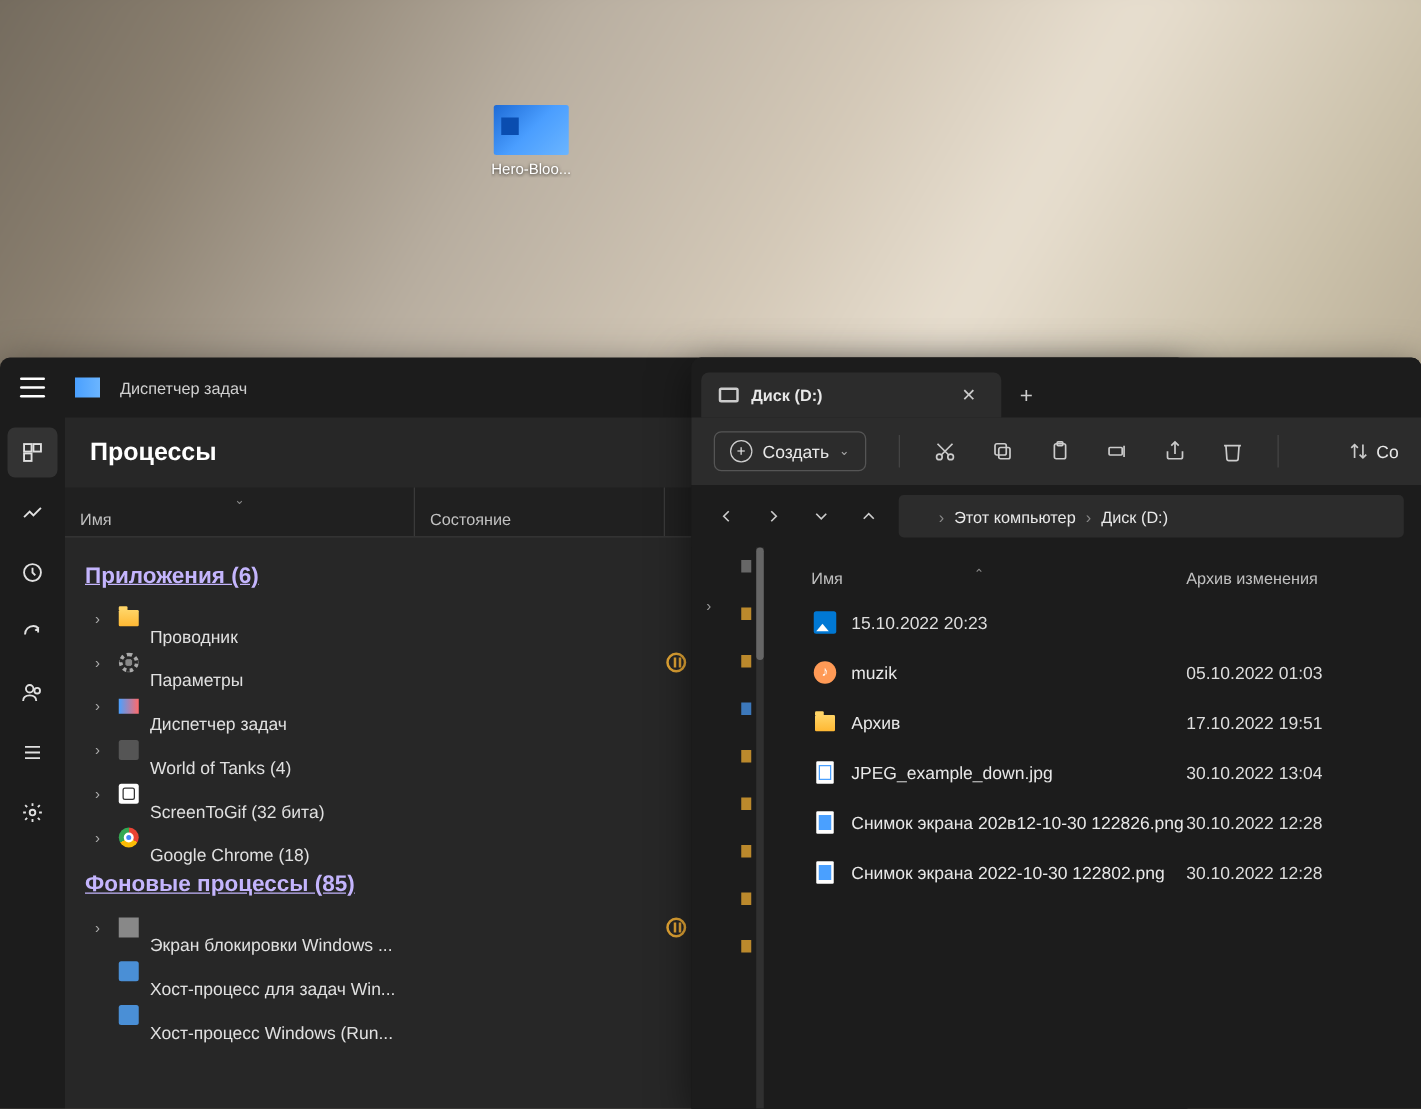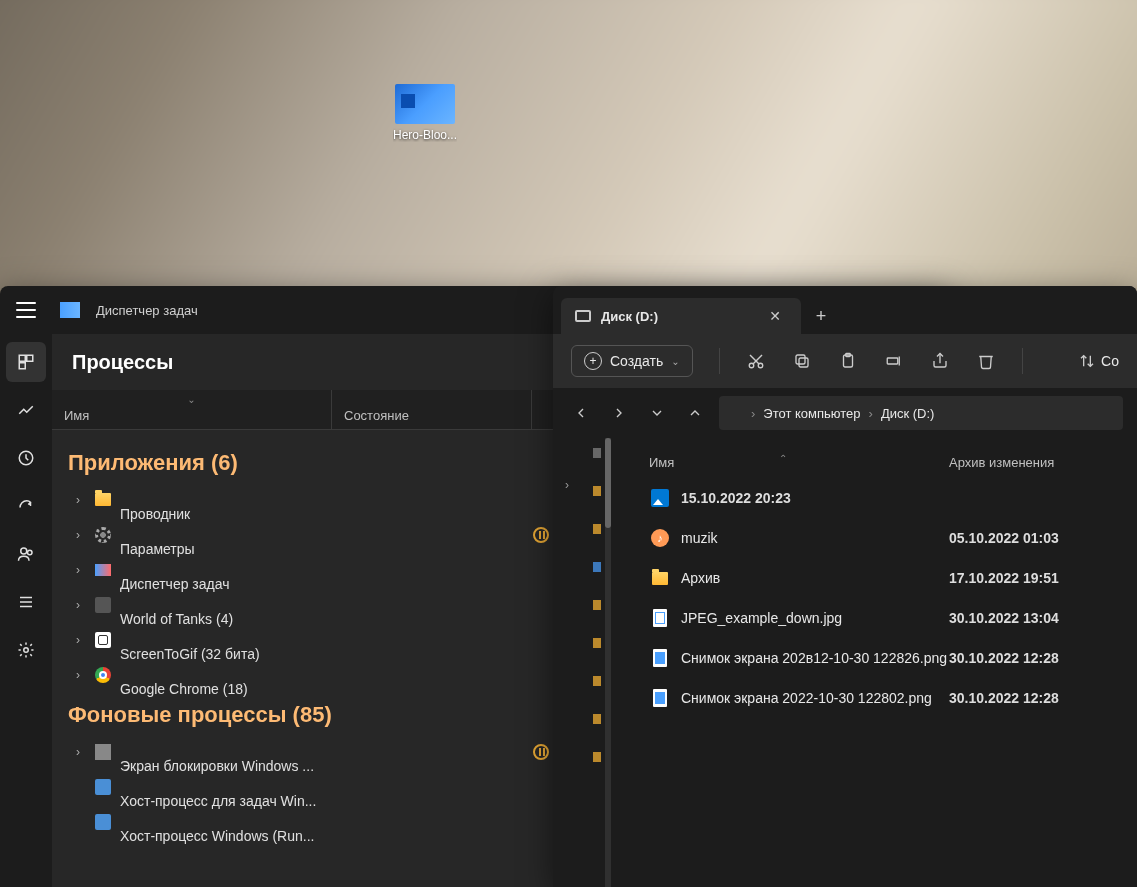--- a/index.html
+++ b/index.html
@@ -56,21 +56,21 @@
   .tm-run { display:flex; align-items:center; gap:8px; font-size:14px; color:#e0e0e0; }
   .tm-run svg { width:18px; height:18px; stroke:#e0e0e0; fill:none; stroke-width:2; }
 
   .tm-columns { display:flex; height: 40px; border-bottom: 1px solid #3a3a3a; background:#202020; }
   .tm-col { display:flex; align-items:flex-end; padding: 0 12px 6px; font-size:13px; color:#c0c0c0; border-right:1px solid #3a3a3a; }
   .tm-col-name { width: 280px; position:relative; }
   .tm-col-state { width: 200px; }
   .tm-sort-chev { position:absolute; left:50%; top:4px; transform:translateX(-50%); font-size:10px; color:#888; }
 
   .tm-list { flex:1; overflow:hidden; padding-top: 10px; }
-  .tm-section { padding: 10px 16px 6px; font-size: 22px; font-weight:600; color:#fdba74; }
+  .tm-section { padding: 10px 16px 6px; font-size: 18px; font-weight:600; color:#c4b5fd;text-decoration:underline; }
   .tm-row { display:flex; align-items:center; height: 35px; padding-left: 18px; gap: 8px; font-size: 14px; color:#e0e0e0; }
   .tm-row .chev { width:16px; color:#aaa; font-size:12px; text-align:center; }
   .tm-row .icon { width:18px; height:18px; display:inline-flex; align-items:center; justify-content:center; }
   .tm-row .name { flex:0 0 245px; white-space:nowrap; overflow:hidden; text-overflow:ellipsis;margin-top:28px; }
   .tm-row .state { width:200px; display:flex; justify-content:flex-end; padding-right:24px; }
   .pause-ico { width:16px; height:16px; border:2px solid #e3a534; border-radius:50%; display:flex; align-items:center; justify-content:center; }
   .pause-ico::before { content:""; width:2px; height:8px; background:#e3a534; box-shadow: 4px 0 0 #e3a534; margin-left:-2px; }
 
   .folder-ico { width:16px; height:13px; background:linear-gradient(#ffd466,#ffb833); border-radius:1px; position:relative; }
   .folder-ico::before { content:""; position:absolute; top:-3px; left:0; width:7px; height:3px; background:#ffd466; border-radius:1px 1px 0 0; }
@@ -122,21 +122,21 @@
 
   .fe-list { flex:1; padding: 8px 0 0 0; }
   .fe-cols { display:flex; height:32px; align-items:center; padding-left: 40px; font-size:13px; color:#c0c0c0; }
   .fe-col-name { width: 300px; position:relative; }
   .fe-col-name .sort { position:absolute; left:130px; top:-2px; font-size:10px; color:#888; }
   .fe-col-date { width: 160px; }
 
   .fe-row { display:flex; align-items:center; height: 40px; padding-left: 40px; font-size:14px; }
   .fe-row .ico { width:22px; height:22px; margin-right:10px; display:flex; align-items:center; justify-content:center; }
   .fe-row .nm { width: 268px; white-space:nowrap; overflow:hidden; text-overflow:ellipsis; }
-  .fe-row .dt { width: 160px; color:#ddd;font-weight:bold; }
+  .fe-row .dt { width: 160px; color:#ddd; }
 
   .photo-ico { width:18px; height:18px; background:#0078d4; border-radius:2px; position:relative; }
   .photo-ico::after { content:""; position:absolute; bottom:2px; left:2px; width:0; height:0; border-left:5px solid transparent; border-right:5px solid transparent; border-bottom:6px solid #fff; }
   .music-ico { width:18px; height:18px; border-radius:50%; background:#ff9a56; display:flex; align-items:center; justify-content:center; color:#fff; font-size:11px; }
   .file-ico { width:14px; height:18px; background:#fff; border-radius:1px; position:relative; }
   .file-ico::after{content:"";position:absolute;inset:3px 2px;border:1px solid #4aa0ff;}
   .img-ico { width:14px; height:18px; background:#fff; border-radius:1px; position:relative; }
   .img-ico::after{content:"";position:absolute;inset:3px 2px;background:#4aa0ff;}
   .fe-side-chev { position:absolute; left:12px; top:40px; color:#999; font-size:12px; }
 </style>

